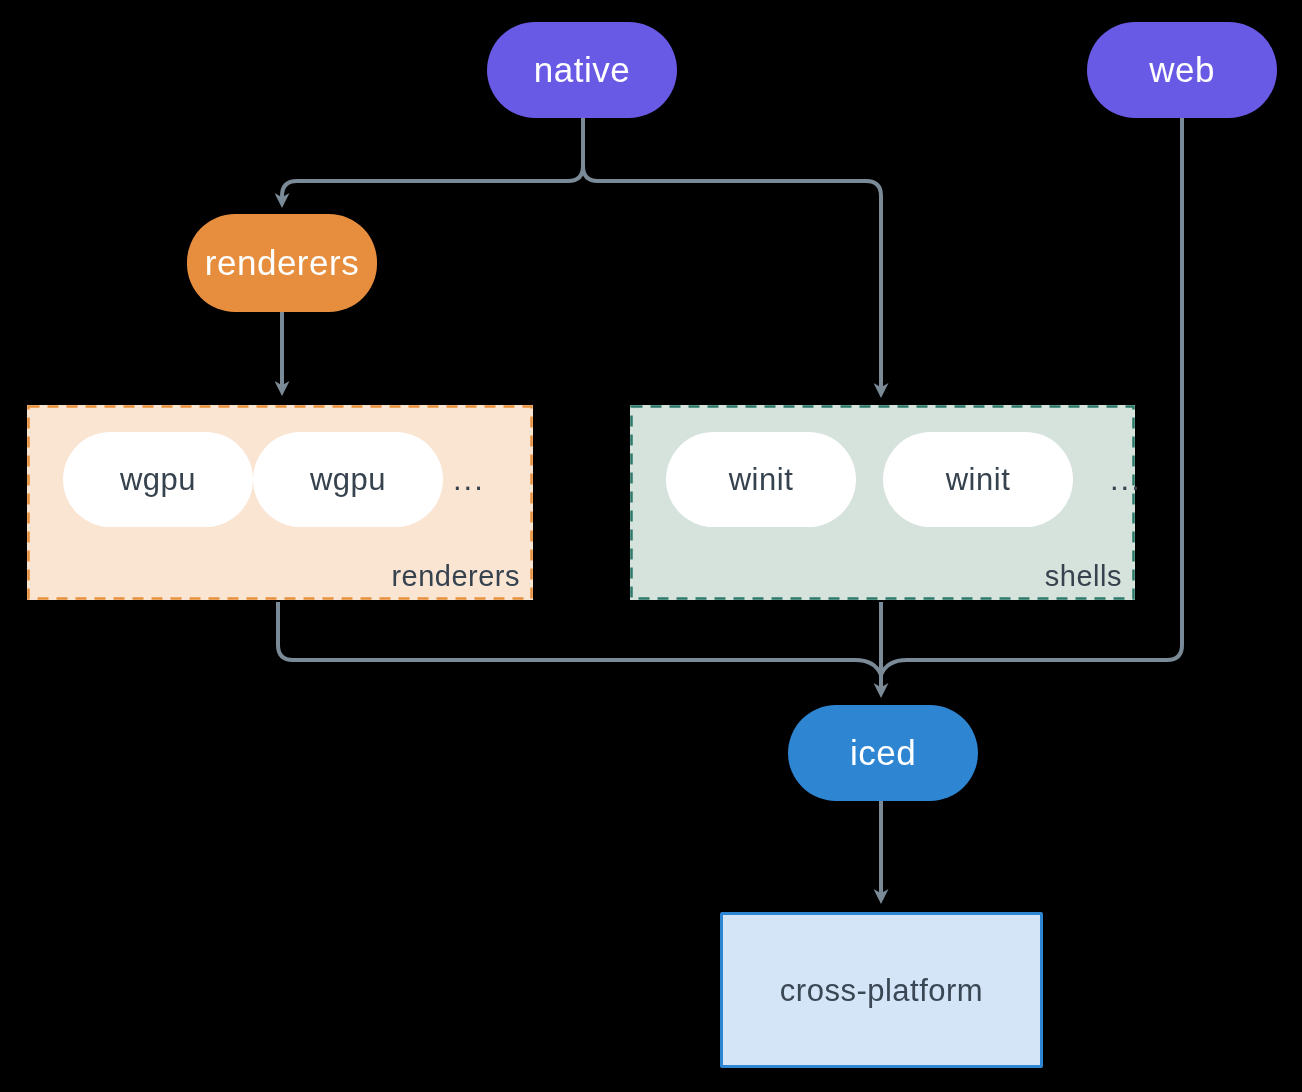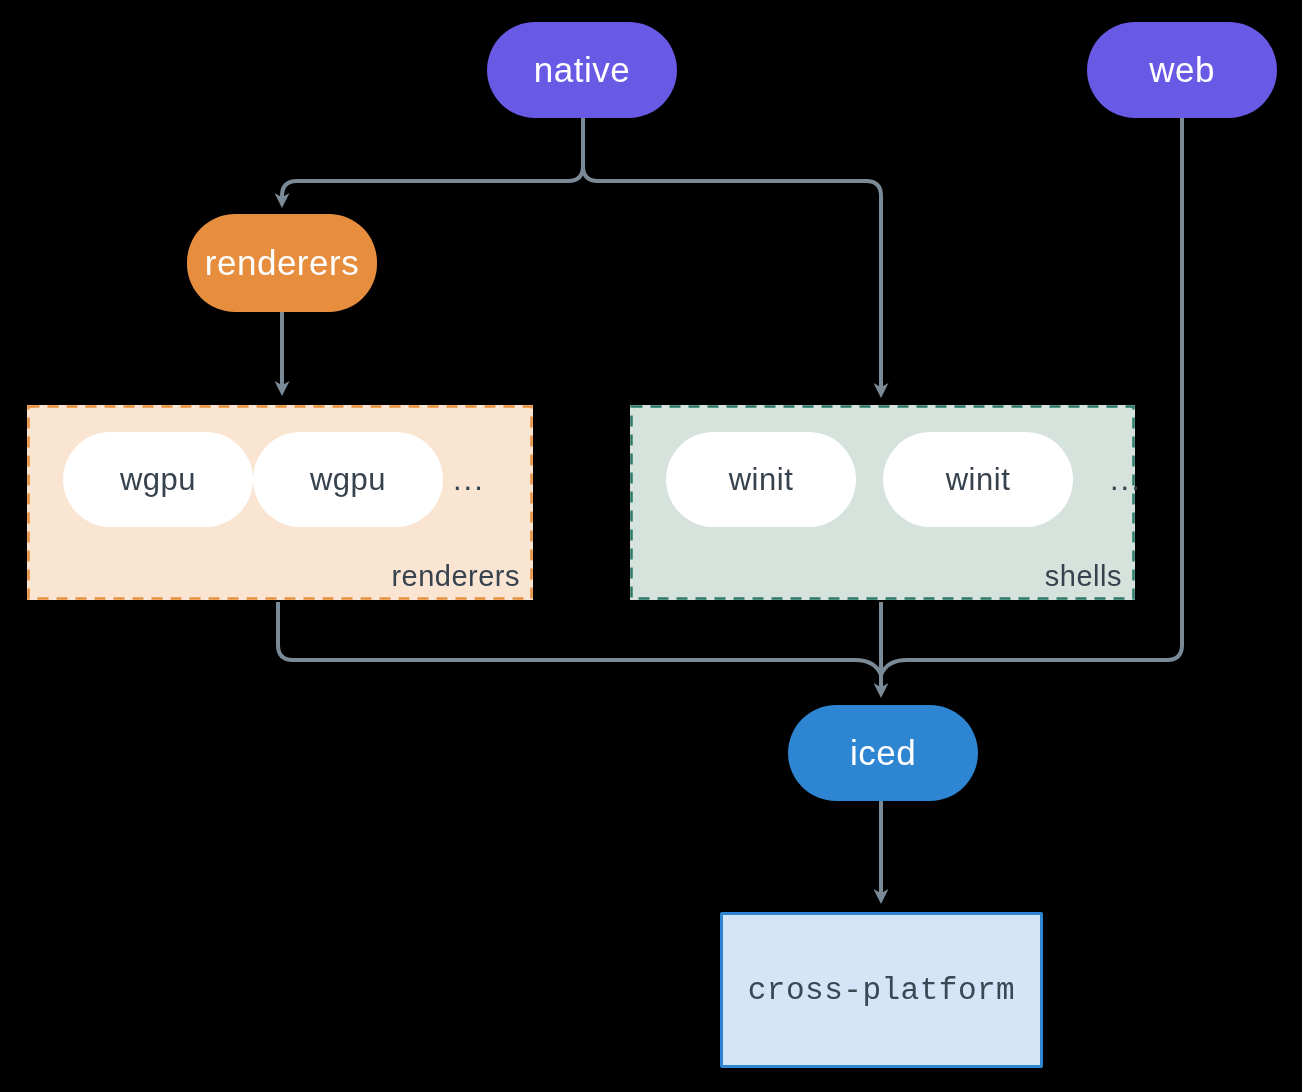--- a/index.html
+++ b/index.html
@@ -100,21 +100,20 @@
     border: 3px solid #2e86d3;
     border-radius: 2px;
     display: flex;
     flex-direction: column;
     align-items: center;
     justify-content: center;
     font-size: 31px;
     line-height: 47px;
     color: #3a4754;
     letter-spacing: 0.5px;
-    font-family: Liberation Mono, monospace;
   }
   .node-native  { left: 487px;  top: 22px;  }
   .node-web     { left: 1087px; top: 22px;  }
   .node-graphics{ left: 187px;  top: 214px; height: 98px; }
   .node-iced    { left: 788px;  top: 705px; text-align: center; }
 </style>
 </head>
 <body>
 
 <div class="canvas">

